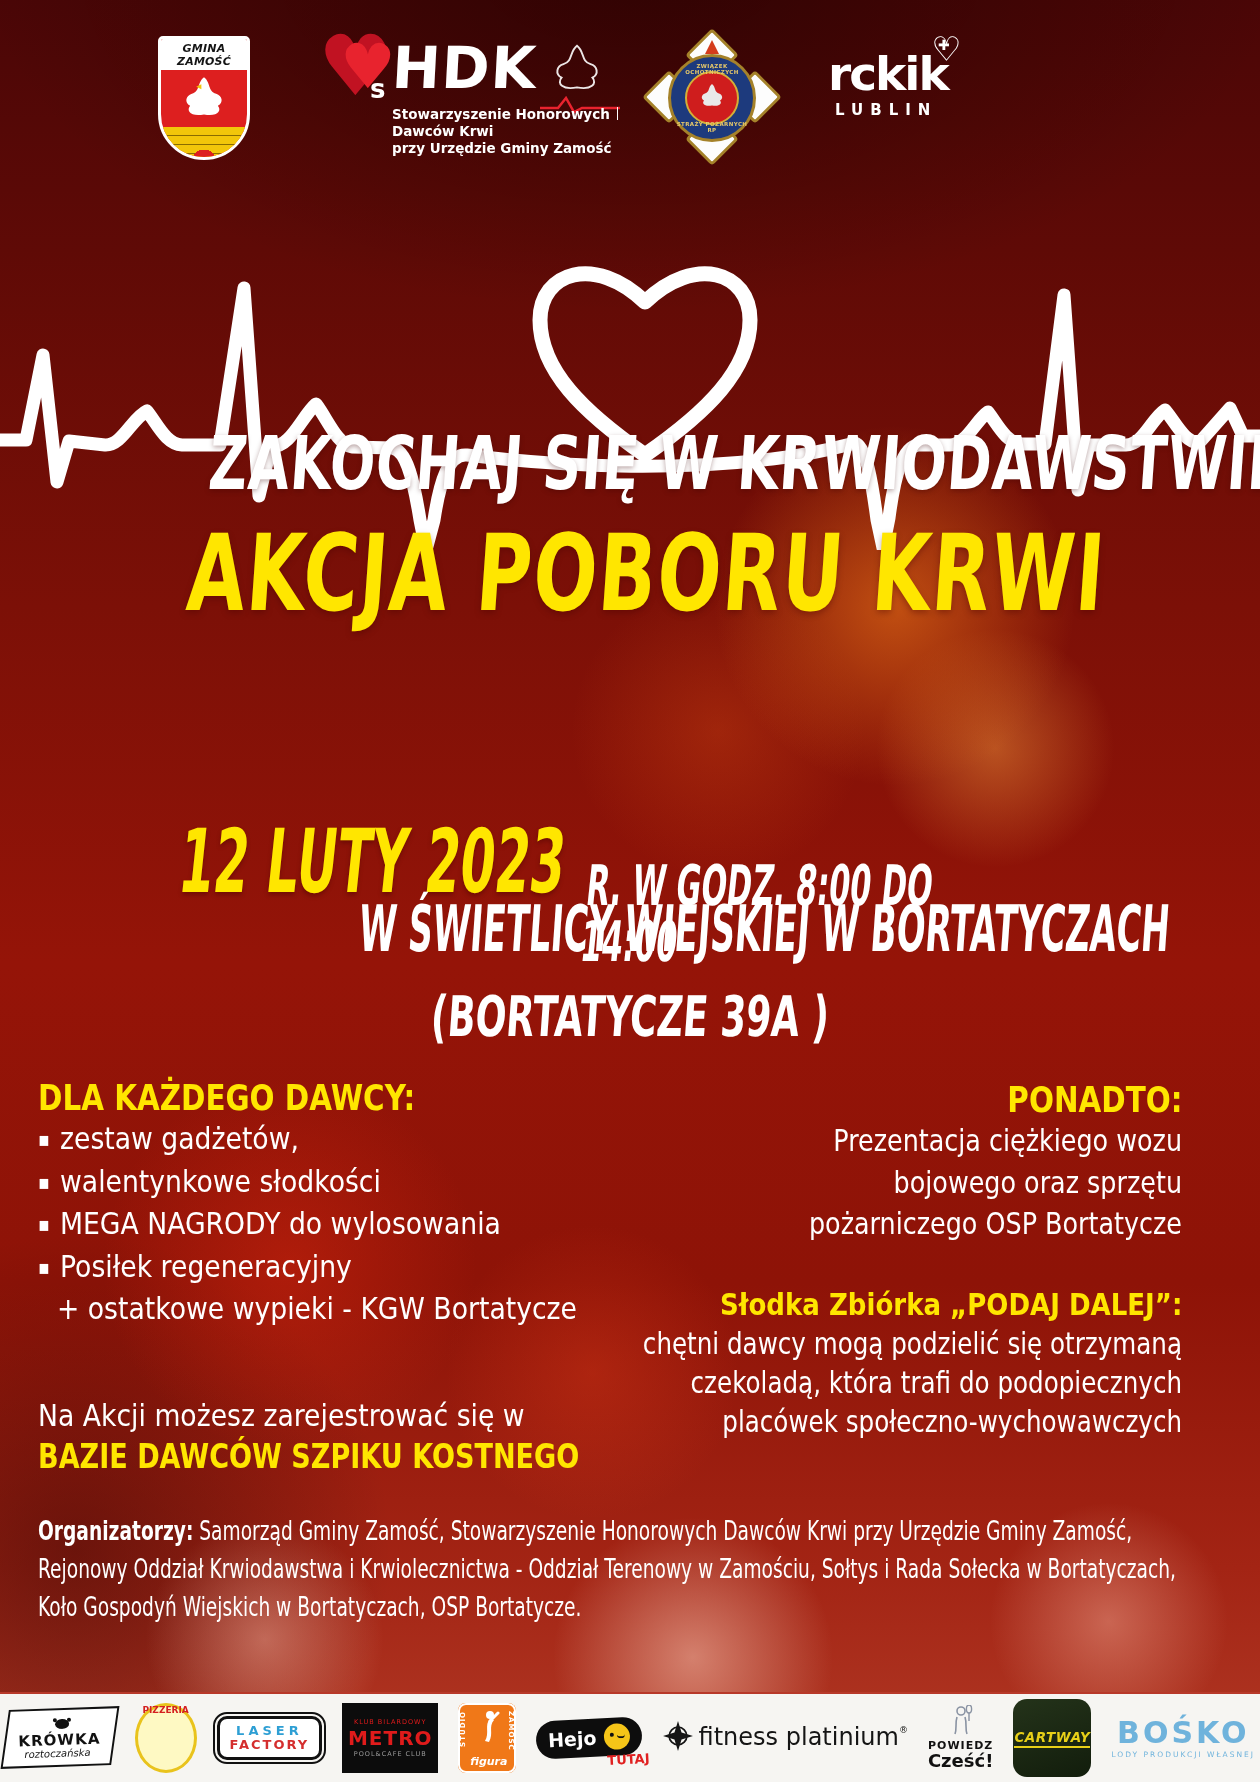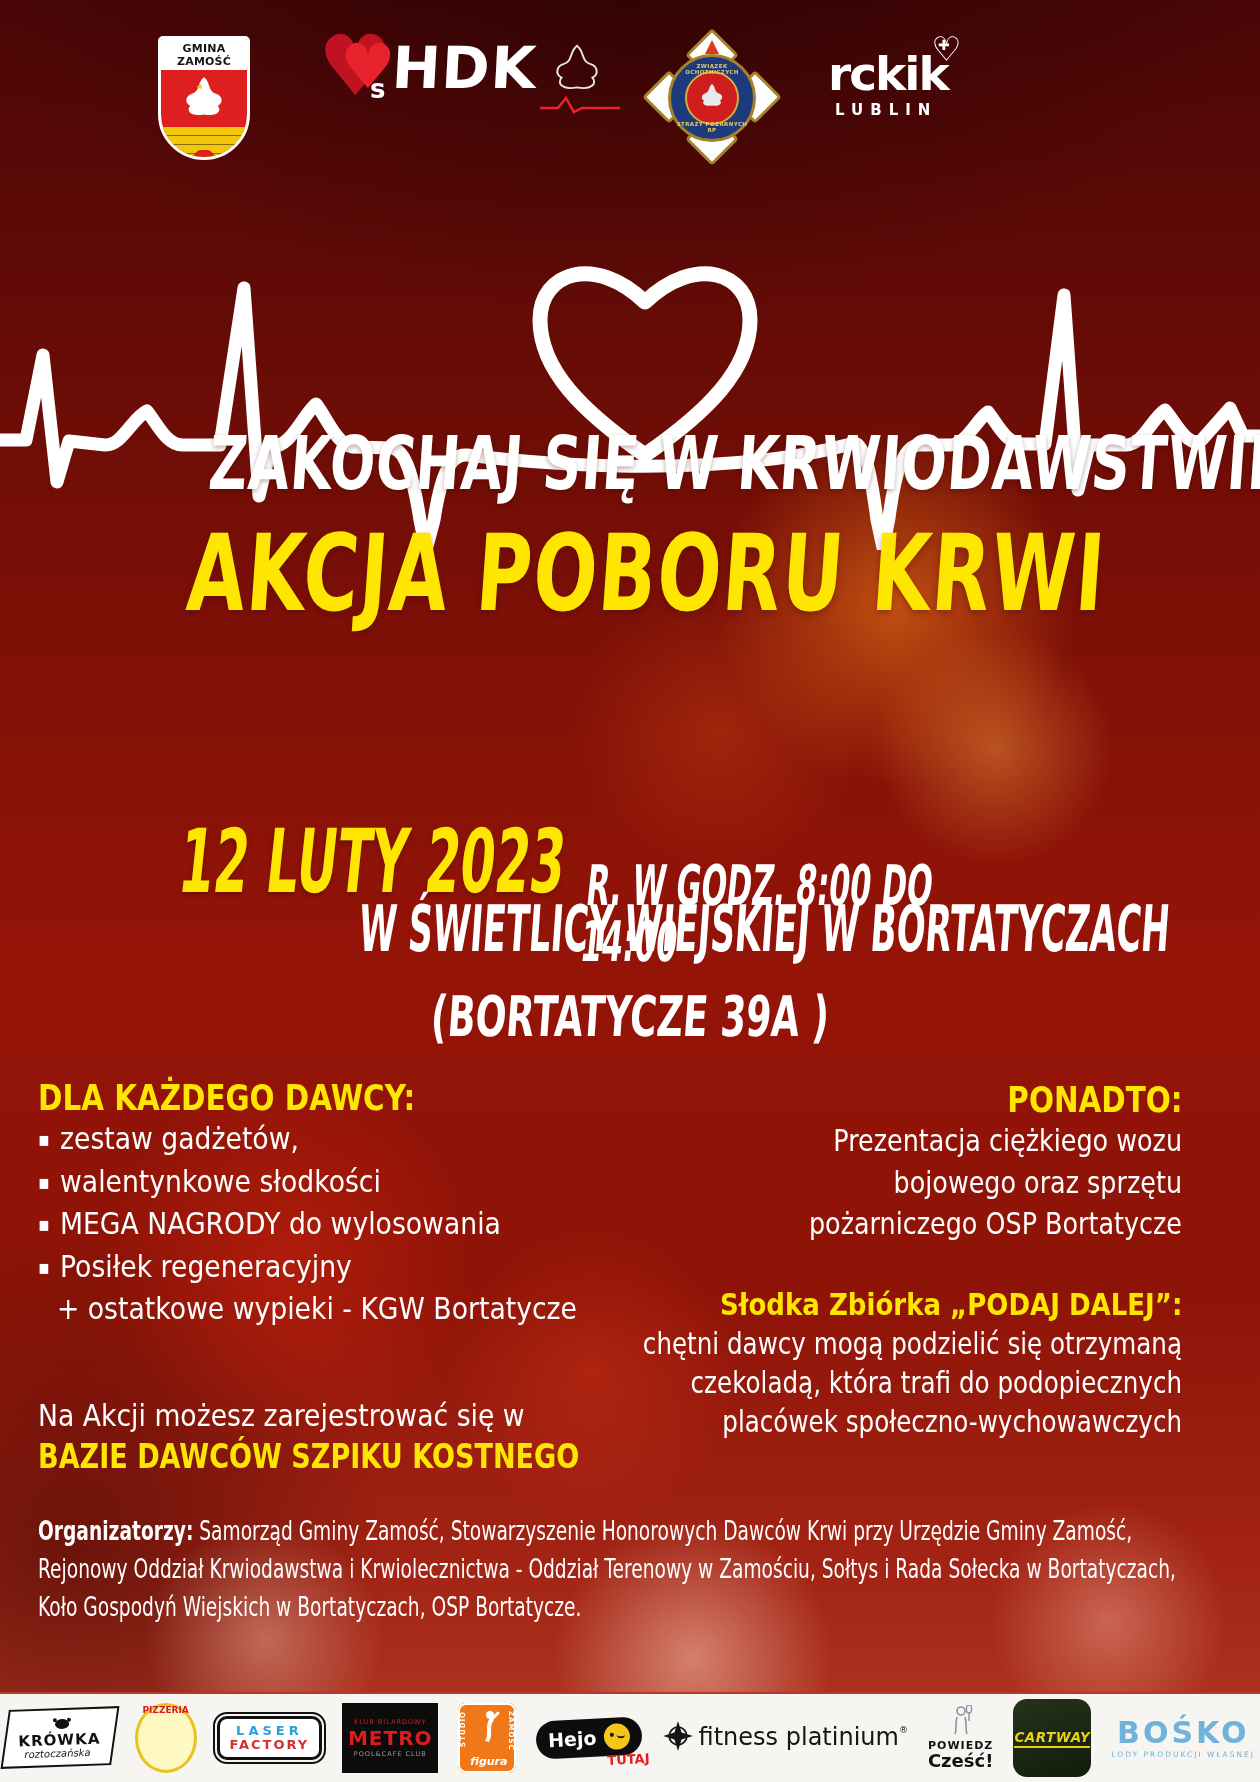--- a/index.html
+++ b/index.html
@@ -20,21 +20,21 @@
       linear-gradient(180deg,#4a0606 0%,#5f0a06 14%,#7c1007 34%,#951408 54%,#8e1307 72%,#a32414 88%,#b23a26 100%);
   }
   .abs{position:absolute;}
   .nowrap{white-space:nowrap;display:inline-block;}
   .center-line{position:absolute;left:0;width:100%;text-align:center;}
 
   
   .crest{left:158px;top:36px;width:92px;height:124px;background:#dd1f1f;border:3px solid #fff;
          border-radius:5px 5px 46px 46px;overflow:hidden;box-sizing:border-box;}
   .crest-label{background:#fff;color:#151515;font-size:11px;font-weight:bold;text-align:center;
-         padding:3px 0 2px;letter-spacing:0.2px;}
+         padding:3px 0 2px;letter-spacing:0.2px;font-style:italic;}
   .crest-eagle{display:block;margin:2px auto 0;}
   .crest-bridge{position:absolute;bottom:0;left:0;right:0;height:30px;
          background:
            radial-gradient(circle 13px at 50% 115%, #dd1f1f 0 12px, rgba(0,0,0,0) 12px),
            repeating-linear-gradient(180deg,#f2c60a 0 8px,#8a6c00 8px 9px),#f2c60a;}
   .hdk{left:318px;top:40px;width:310px;height:120px;}
   .hdk-heart1{position:absolute;left:0;top:-16px;font-size:84px;color:#c11222;line-height:1;}
   .hdk-heart2{position:absolute;left:22px;top:-4px;font-size:62px;color:#e8232e;line-height:1;}
   .hdk-s{position:absolute;left:52px;top:34px;font-size:26px;font-weight:bold;color:#fff;}
   .hdk-title{position:absolute;left:74px;top:-6px;font-size:58px;font-weight:bold;color:#fff;
@@ -181,20 +181,25 @@
     <span class="hdk-eagle">
       <svg width="58" height="58" viewBox="0 0 60 60">
         <path d="M30 6 C22 12 26 22 16 25 C9 27 7 35 14 39 C9 45 15 52 30 49 C45 52 51 45 46 39 C53 35 51 27 44 25 C34 22 38 12 30 6 Z" fill="none" stroke="#fff" stroke-width="2"></path>
       </svg>
     </span>
     <span class="hdk-pulse">
       <svg width="80" height="18" viewBox="0 0 80 18">
         <polyline points="0,12 18,12 26,2 34,16 42,12 80,12" fill="none" stroke="#e8232e" stroke-width="2.5"></polyline>
       </svg>
     </span>
+    <div class="hdk-subs">
+      <span>Stowarzyszenie Honorowych</span><span class="hdk-div"></span><span>Dawców Krwi</span>
+      <br>
+      <span>przy Urzędzie Gminy Zamość</span>
+    </div>
   </div>
 
   <div class="abs osp">
     <div class="osp-petal" style="left:41px;top:2px;"></div>
     <div class="osp-petal" style="left:41px;top:86px;"></div>
     <div class="osp-petal" style="left:-2px;top:44px;"></div>
     <div class="osp-petal" style="left:84px;top:44px;"></div>
     <div class="osp-flame"></div>
     <div class="osp-ring">
       <div class="osp-ringtext" style="top:6px;">ZWIĄZEK OCHOTNICZYCH</div>

